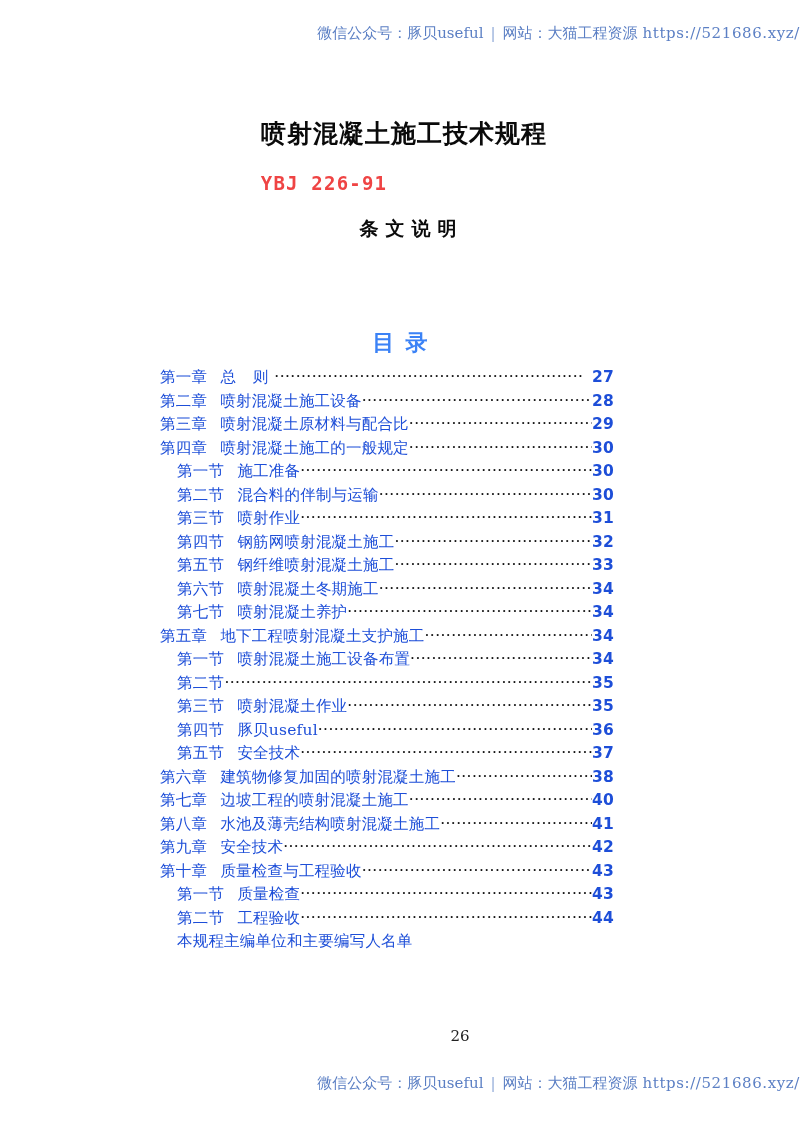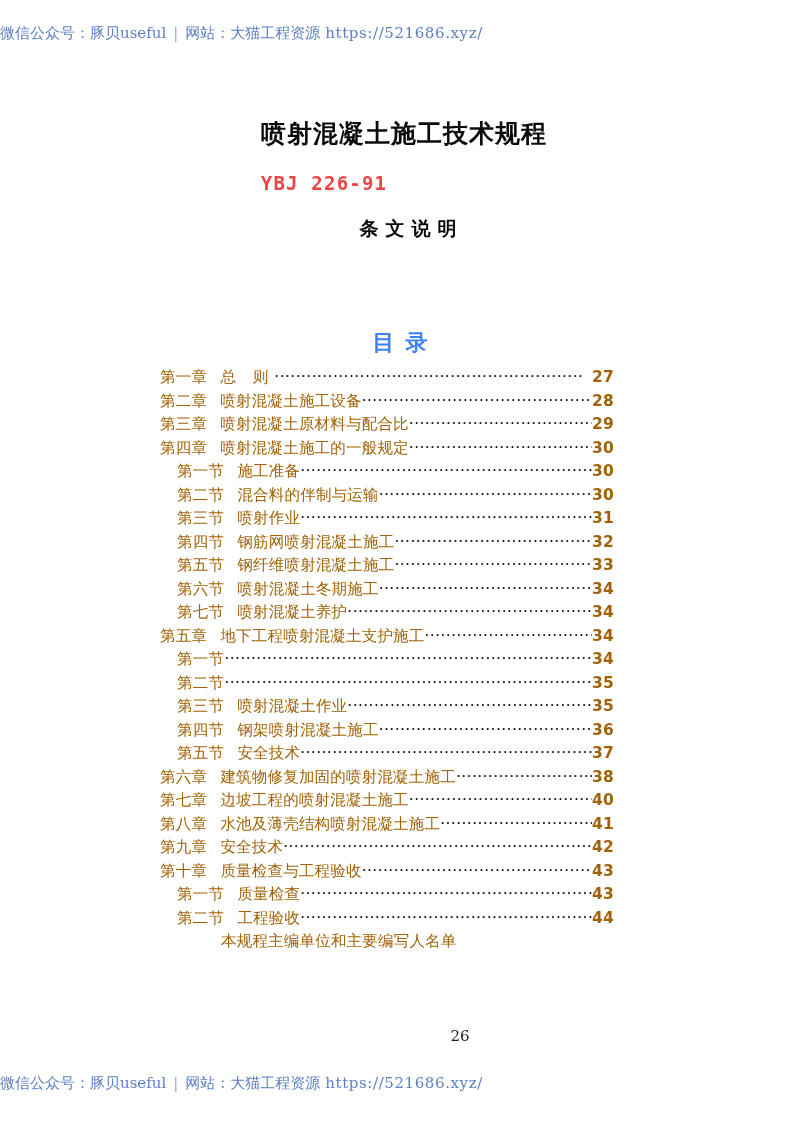--- a/index.html
+++ b/index.html
@@ -23,21 +23,21 @@
     width: 800px;
     height: 1128px;
     background: #ffffff;
   }
 
   
   .watermark {
     position: absolute;
     left: 0;
     width: 800px;
-    text-align: left;
+    text-align: right;
     color: #5b7fc4;
     font-size: 15px;
     line-height: 20px;
     white-space: nowrap;
     font-family: "DejaVu Serif", "Liberation Serif", serif;
   }
   .watermark .wm-seg { display: inline; }
   .watermark .wm-sep {
     display: inline-block;
     padding: 0 7px;
@@ -117,21 +117,21 @@
     left: 160px;
     top: 366px;
     width: 454px;
   }
   .toc-row {
     display: flex;
     align-items: flex-end;
     font-size: 15.5px;
     line-height: 23.5px;
     height: 23.5px;
-    color: #a16207;
+    color: #1d4ed8;
     white-space: nowrap;
   }
   .toc-row.level-section {
     padding-left: 17px;
   }
   .toc-num {
     flex: 0 0 auto;
     letter-spacing: 0.3px;
   }
   .toc-title {
@@ -164,21 +164,21 @@
     font-size: 15.5px;
     letter-spacing: 0.2px;
     font-family: "DejaVu Sans", "Liberation Sans", sans-serif;
     font-weight: 600;
   }
   .toc-row.gap-page .toc-page {
     padding-left: 9px;
   }
   
   .toc-row.plain .toc-leader::after { content: ""; }
-  .toc-row.plain .toc-title { padding-left: 0; margin-left: 44px; }
+  .toc-row.plain .toc-title { padding-left: 0; }
 
   
   #page-folio {
     position: absolute;
     left: 0;
     top: 1026px;
     width: 920px;
     text-align: center;
     font-size: 15px;
     line-height: 20px;
@@ -269,37 +269,38 @@
         <span class="toc-page">34</span>
       </div>
       <div class="toc-row level-chapter">
         <span class="toc-num">第五章</span>
         <span class="toc-title">地下工程喷射混凝土支护施工</span>
         <span class="toc-leader"></span>
         <span class="toc-page">34</span>
       </div>
       <div class="toc-row level-section">
         <span class="toc-num">第一节</span>
+        <span class="toc-title">喷射混凝土施工设备布置</span>
         <span class="toc-leader"></span>
         <span class="toc-page">34</span>
       </div>
       <div class="toc-row level-section">
         <span class="toc-num">第二节</span>
         <span class="toc-leader"></span>
         <span class="toc-page">35</span>
       </div>
       <div class="toc-row level-section">
         <span class="toc-num">第三节</span>
         <span class="toc-title">喷射混凝土作业</span>
         <span class="toc-leader"></span>
         <span class="toc-page">35</span>
       </div>
       <div class="toc-row level-section">
         <span class="toc-num">第四节</span>
-        <span class="toc-title">钢架喷射混凝土施工</span>
+        <span class="toc-title">豚贝useful</span>
         <span class="toc-leader"></span>
         <span class="toc-page">36</span>
       </div>
       <div class="toc-row level-section">
         <span class="toc-num">第五节</span>
         <span class="toc-title">安全技术</span>
         <span class="toc-leader"></span>
         <span class="toc-page">37</span>
       </div>
       <div class="toc-row level-chapter">

